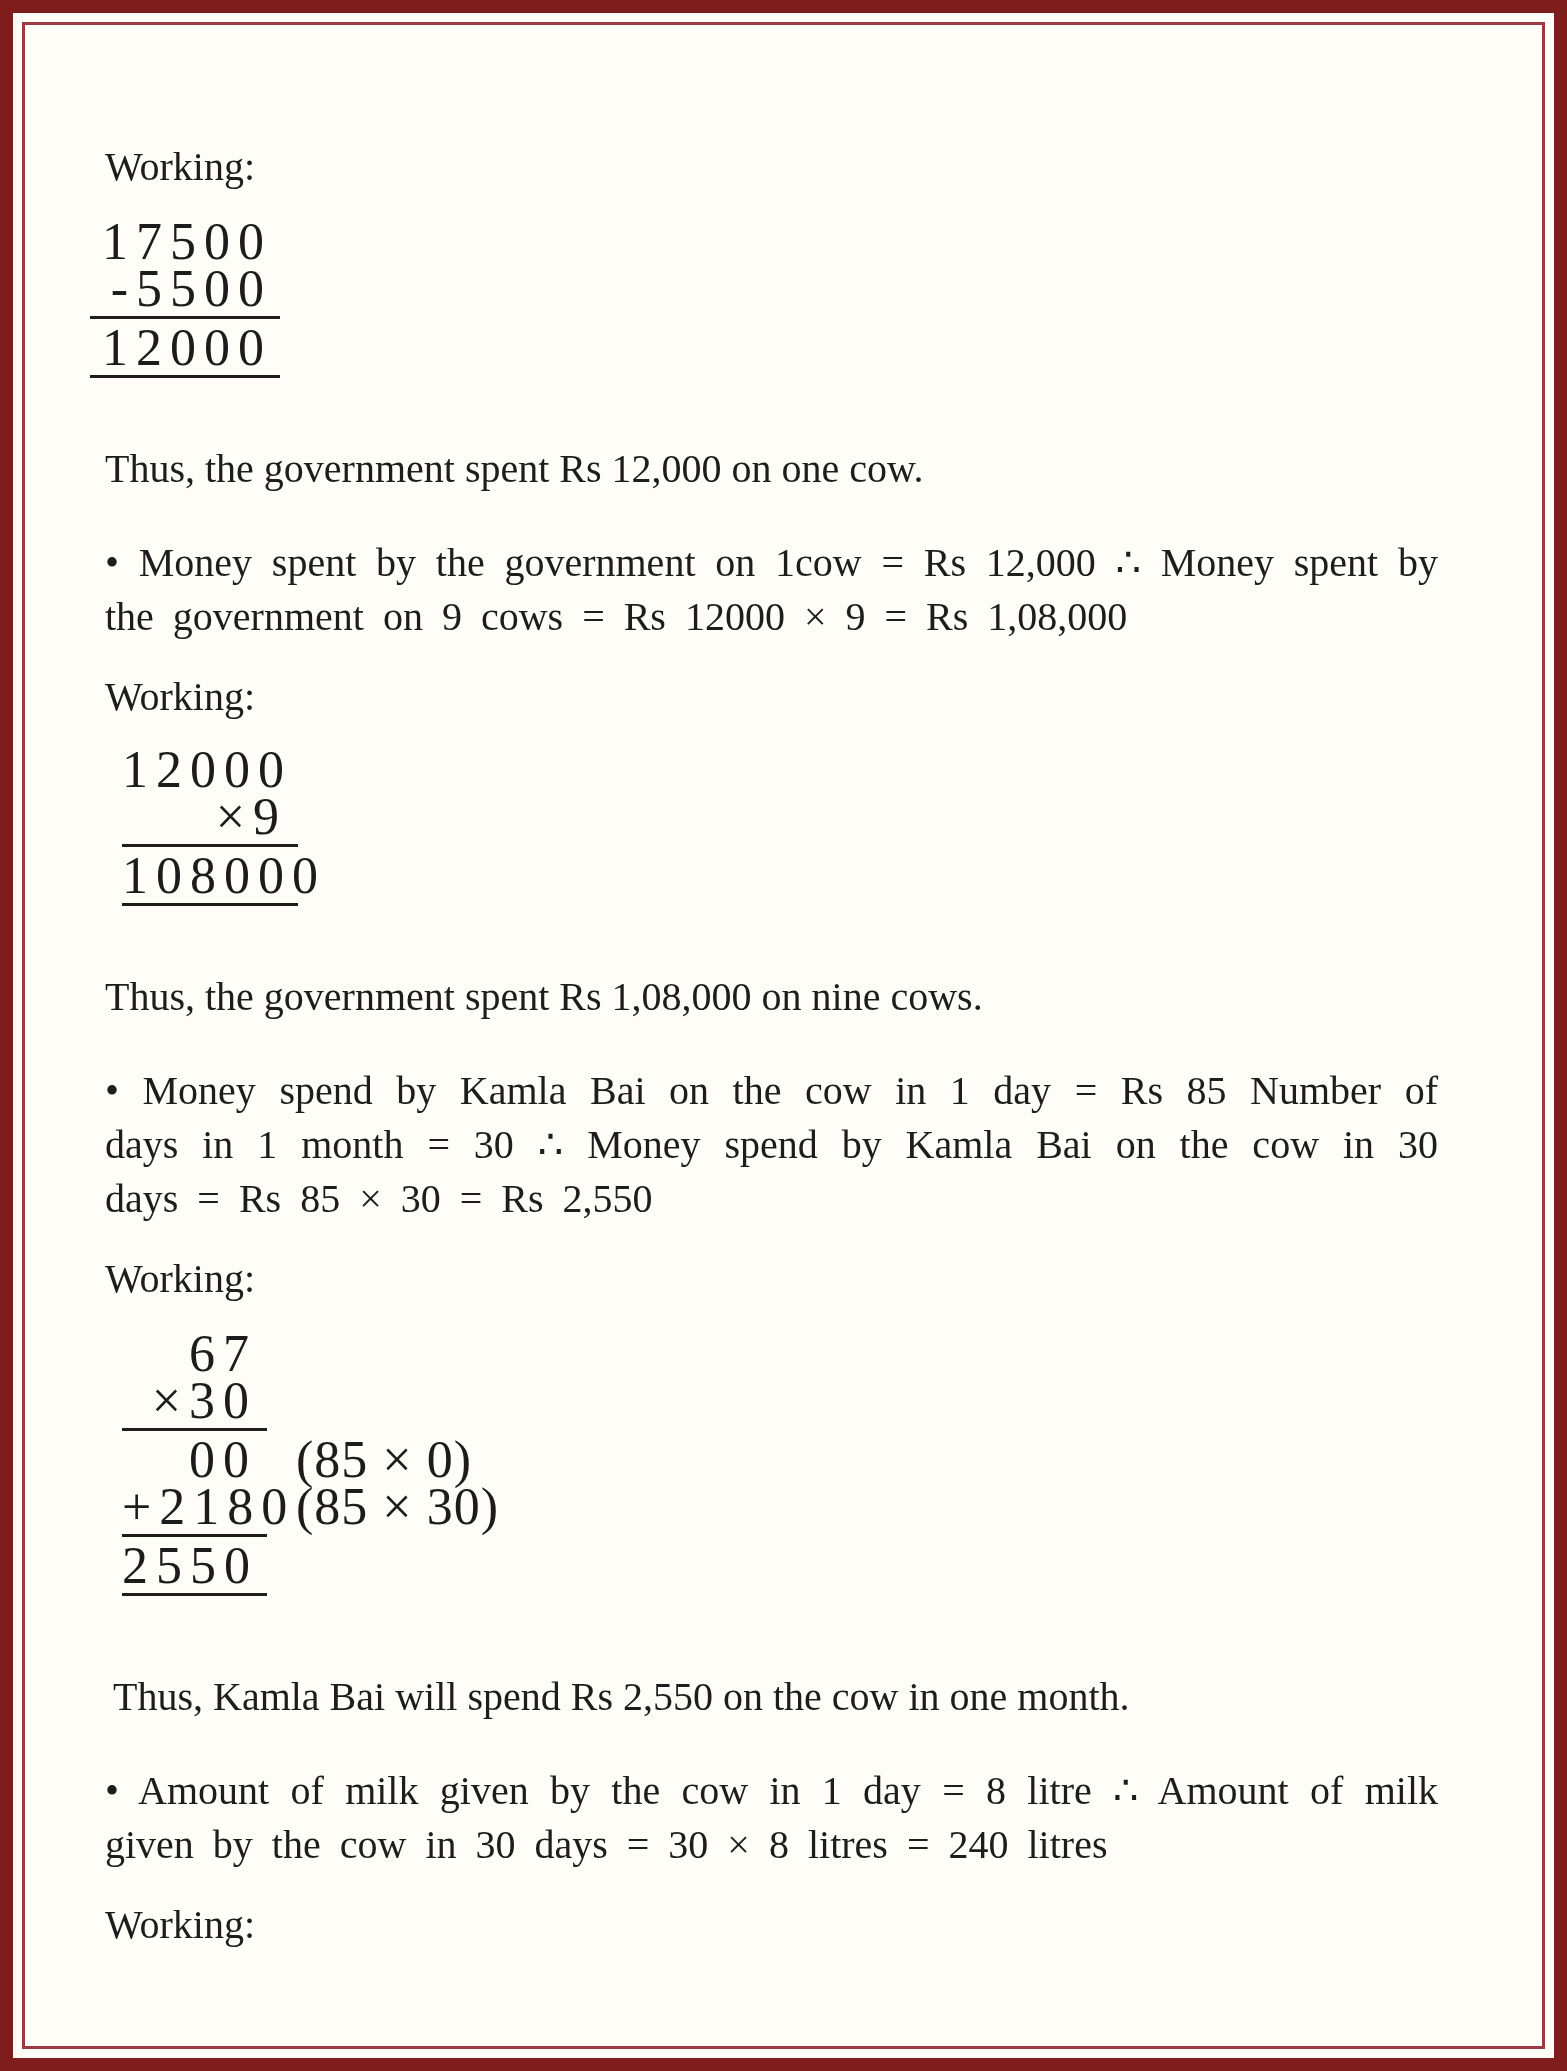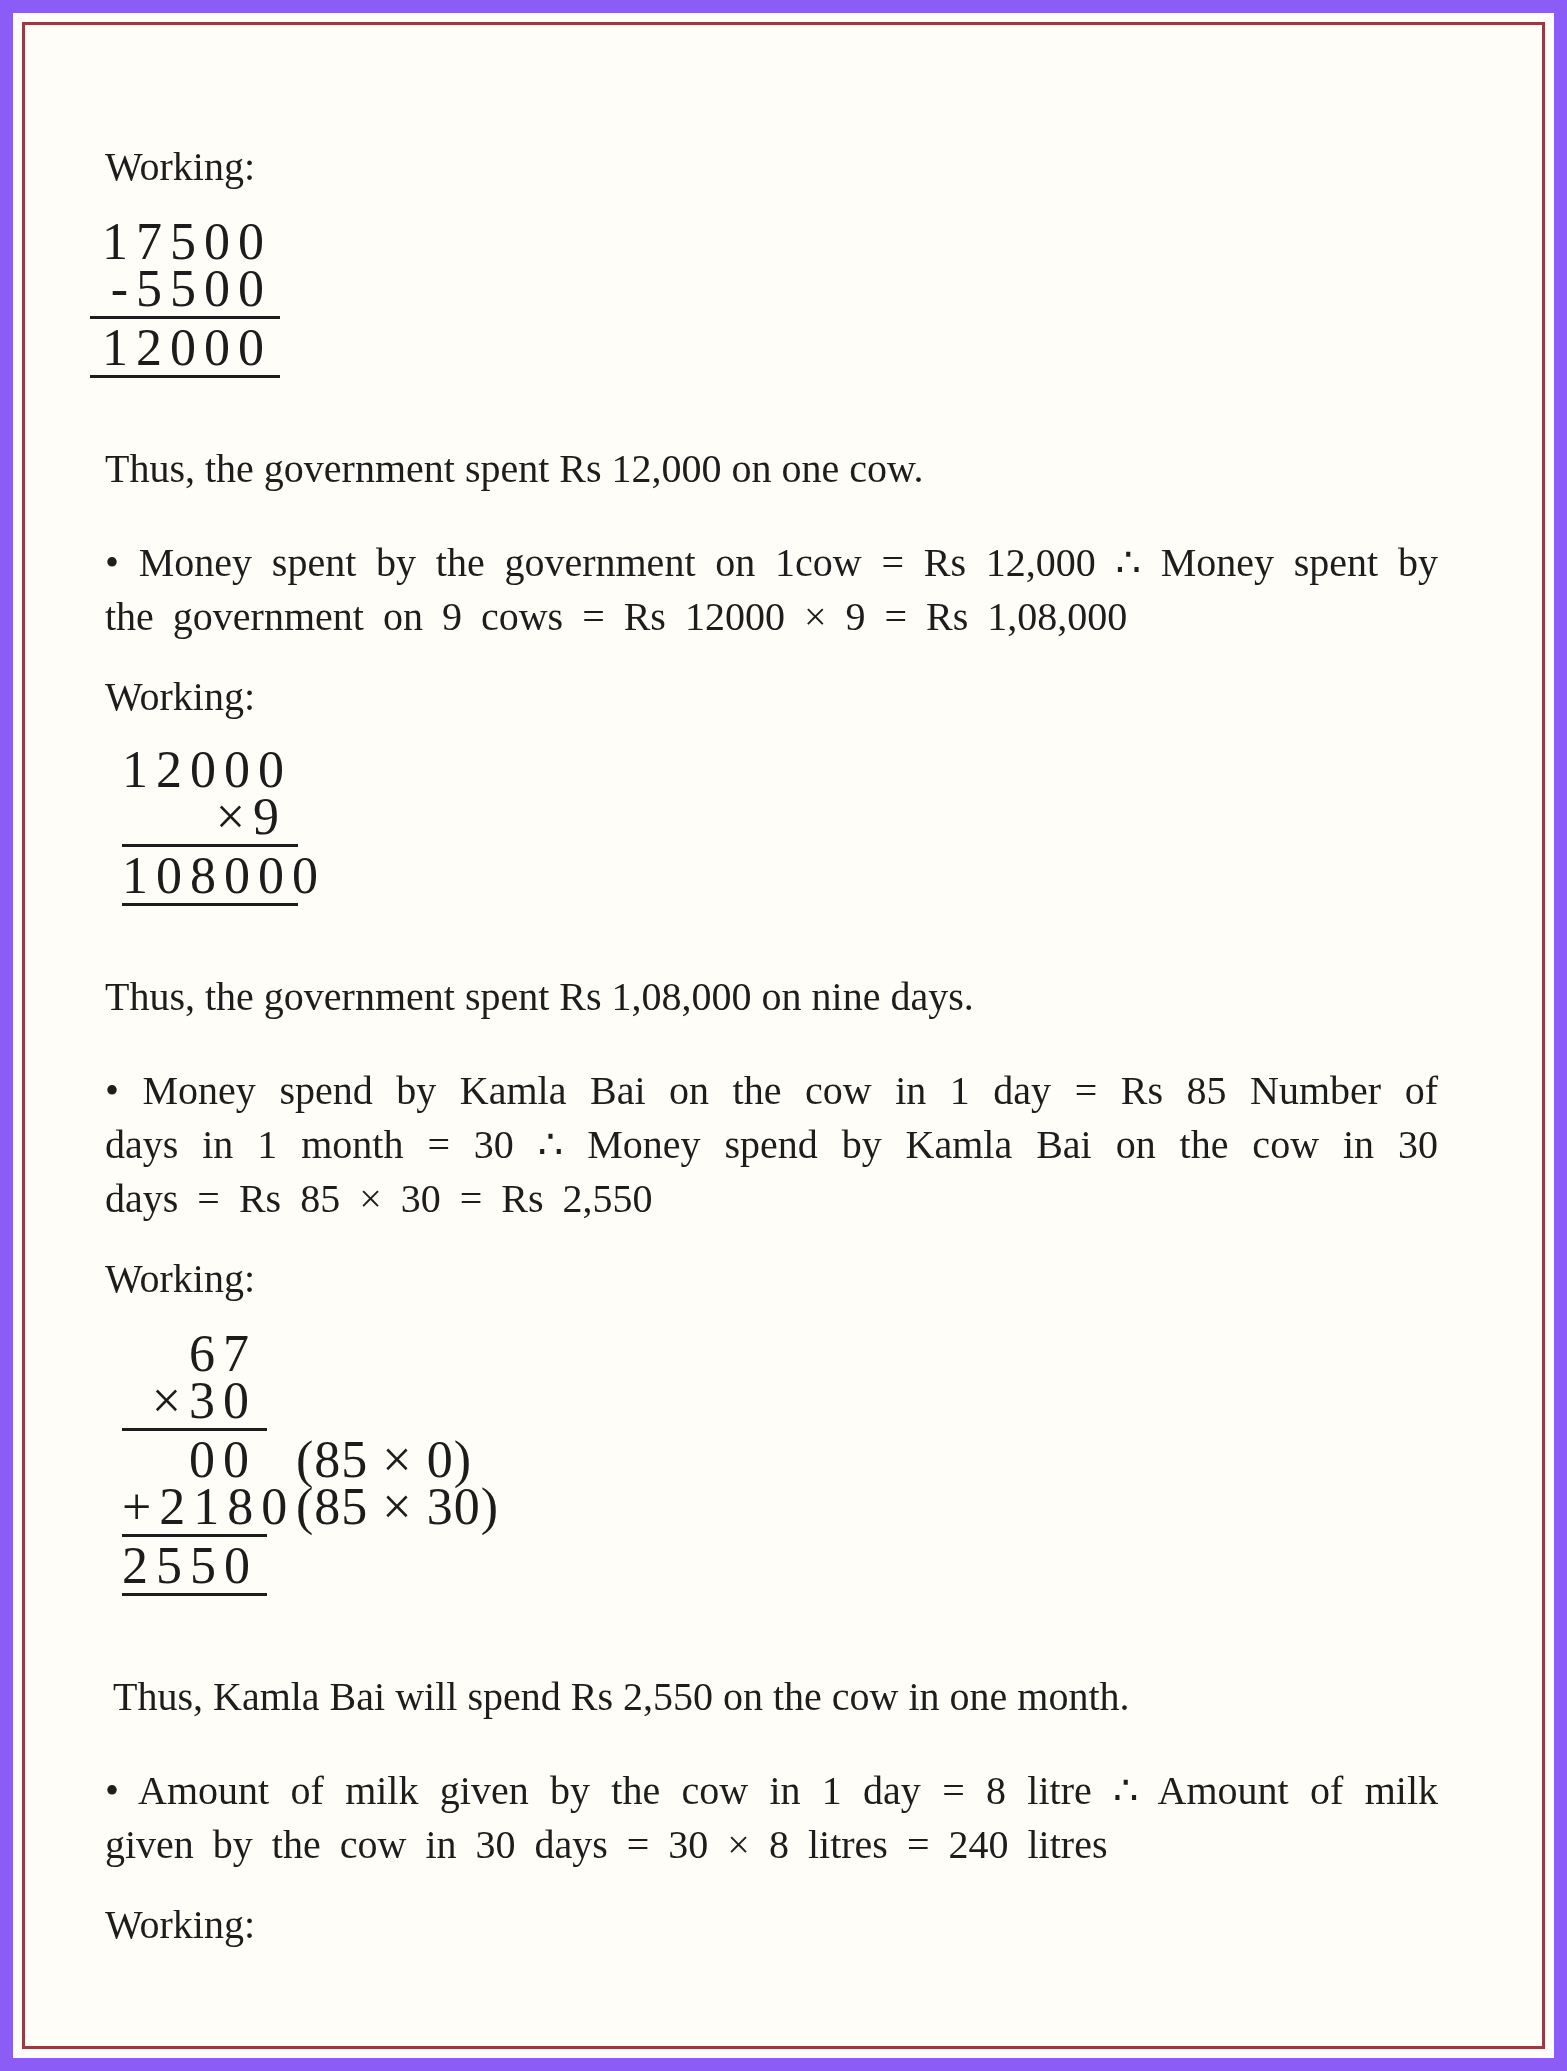--- a/index.html
+++ b/index.html
@@ -1,21 +1,21 @@
 <!DOCTYPE html>
 <html><head>
 <meta charset="utf-8">
 <style>
   html, body { margin: 0; padding: 0; background: #ffffff; }
 
   .page {
     position: relative;
     width: 1567px;
     height: 2071px;
-    background: #8b5cf6;           
+    background: #7f1d1d;           
     box-sizing: border-box;
     overflow: hidden;
     font-family: "Liberation Serif", "DejaVu Serif", serif;
   }
   .page-inner {
     position: absolute;
     top: 13px; left: 13px; right: 13px; bottom: 13px;
     background: #fffdf8;            
   }
   .border-line {
@@ -118,21 +118,21 @@
         <div class="m-row">
           <span class="num">×9</span>
         </div>
         <div class="rule"></div>
         <div class="m-row">
           <span class="num">108000</span>
         </div>
         <div class="rule"></div>
       </div>
 
-      <p class="thus">Thus, the government spent Rs 1,08,000 on nine days.</p>
+      <p class="thus">Thus, the government spent Rs 1,08,000 on nine cows.</p>
 
       <p class="bullet">• Money spend by Kamla Bai on the cow in 1 day = Rs 85 Number of days in 1 month = 30 ∴ Money spend by Kamla Bai on the cow in 30 days = Rs 85 × 30 = Rs 2,550</p>
 
       <p class="working">Working:</p>
 
       <div class="math mb3">
         <div class="m-row">
           <span class="num">67</span>
         </div>
         <div class="m-row">

